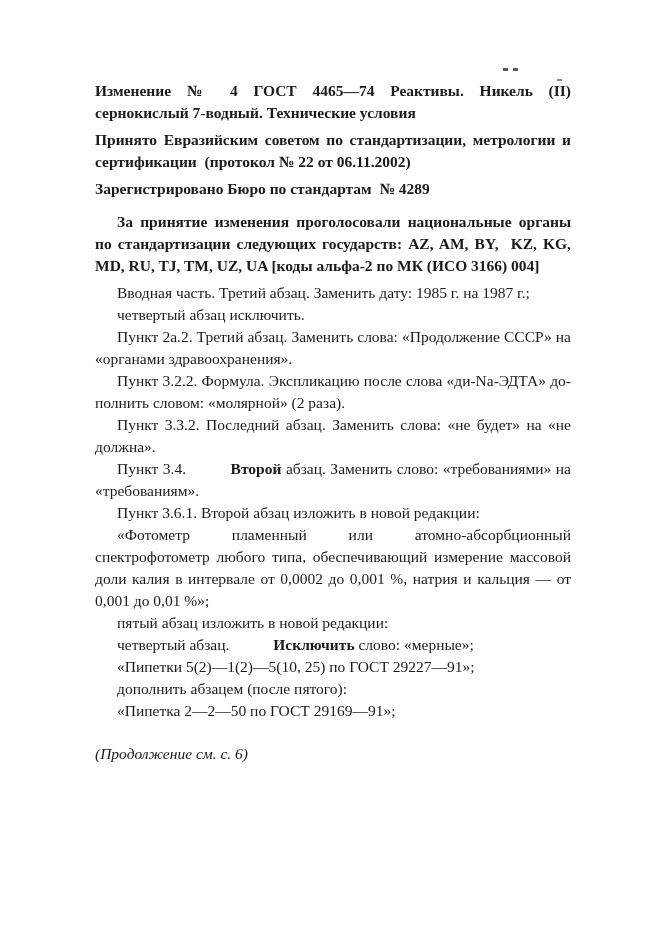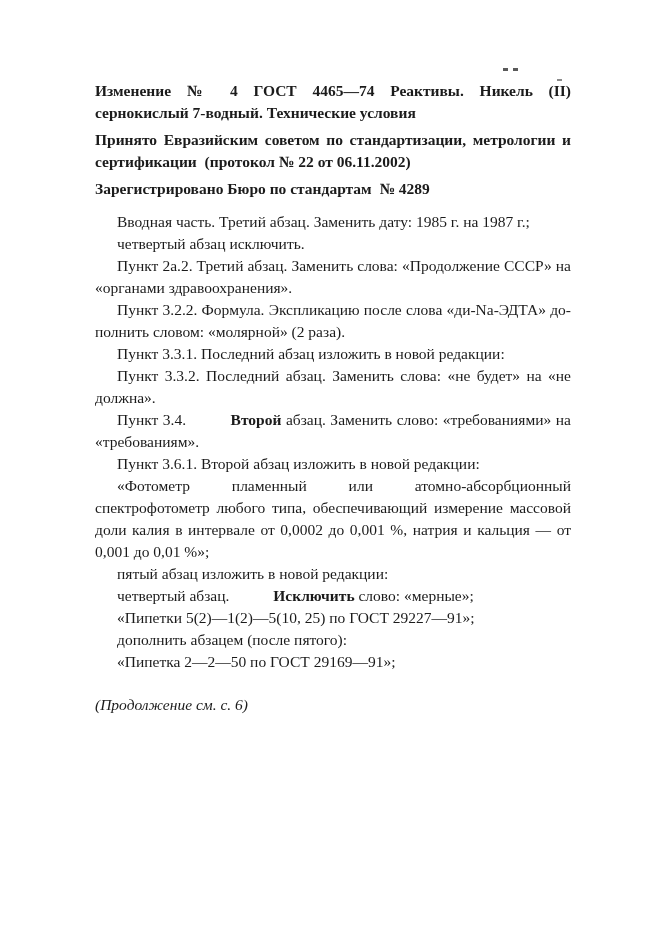--- a/index.html
+++ b/index.html
@@ -85,27 +85,27 @@
       <span></span>
       <span></span>
     </div>
   <div class="artifact-dot"></div>
 
   <div class="content">
     <div id="header-block">
         <p class="hdr">Изменение № 4 ГОСТ 4465—74 Реактивы. Никель (II) сернокислый 7-водный. Технические условия</p>
         <p class="hdr">Принято Евразийским советом по стандартизации, метрологии и сертифи­кации&nbsp; (протокол № 22 от 06.11.2002)</p>
         <p class="hdr">Зарегистрировано Бюро по стандартам&nbsp; №&nbsp;4289</p>
+        <p class="hdr indent">За принятие изменения проголосовали национальные органы по стан­дартизации следующих государств: AZ, AM, BY,&nbsp; KZ, KG, MD, RU, TJ, TM, UZ, UA [коды альфа-2 по МК (ИСО 3166) 004]</p>
       </div>
     <div id="body-block">
         <p><span class="">Вводная часть. Третий абзац. Заменить дату: 1985 г. на 1987 г.;</span></p>
         <p><span class="">четвертый абзац исключить.</span></p>
         <p><span class="">Пункт 2а.2. Третий абзац. Заменить слова: «Продолжение СССР» на «орга­нами здравоохранения».</span></p>
         <p><span class="">Пункт 3.2.2. Формула. Экспликацию после слова «ди-Na-ЭДТА» до­полнить словом: «молярной» (2 раза).</span></p>
-        <p><span class="">Пункт 3.3.1. Последний абзац изложить в новой редакции:</span></p>
         <p><span class="">Пункт 3.3.2. Последний абзац. Заменить слова: «не будет» на «не долж­на».</span></p>
         <p><span class="">Пункт 3.4. </span><span class="bold">Второй</span><span class=""> абзац. Заменить слово: «требованиями» на «требова­ниям».</span></p>
         <p><span class="">Пункт 3.6.1. Второй абзац изложить в новой редакции:</span></p>
         <p><span class="">«Фотометр пламенный или атомно-абсорбционный спектрофотометр любого типа, обеспечивающий измерение массовой доли калия в интер­вале от 0,0002 до 0,001 %, натрия и кальция — от 0,001 до 0,01 %»;</span></p>
         <p><span class="">пятый абзац изложить в новой редакции:</span></p>
         <p><span class="">четвертый абзац. </span><span class="bold">Исключить</span><span class=""> слово: «мерные»;</span></p>
         <p><span class="">«Пипетки 5(2)—1(2)—5(10, 25) по ГОСТ 29227—91»;</span></p>
         <p><span class="">дополнить абзацем (после пятого):</span></p>
         <p><span class="">«Пипетка 2—2—50 по ГОСТ 29169—91»;</span></p>
       </div>

